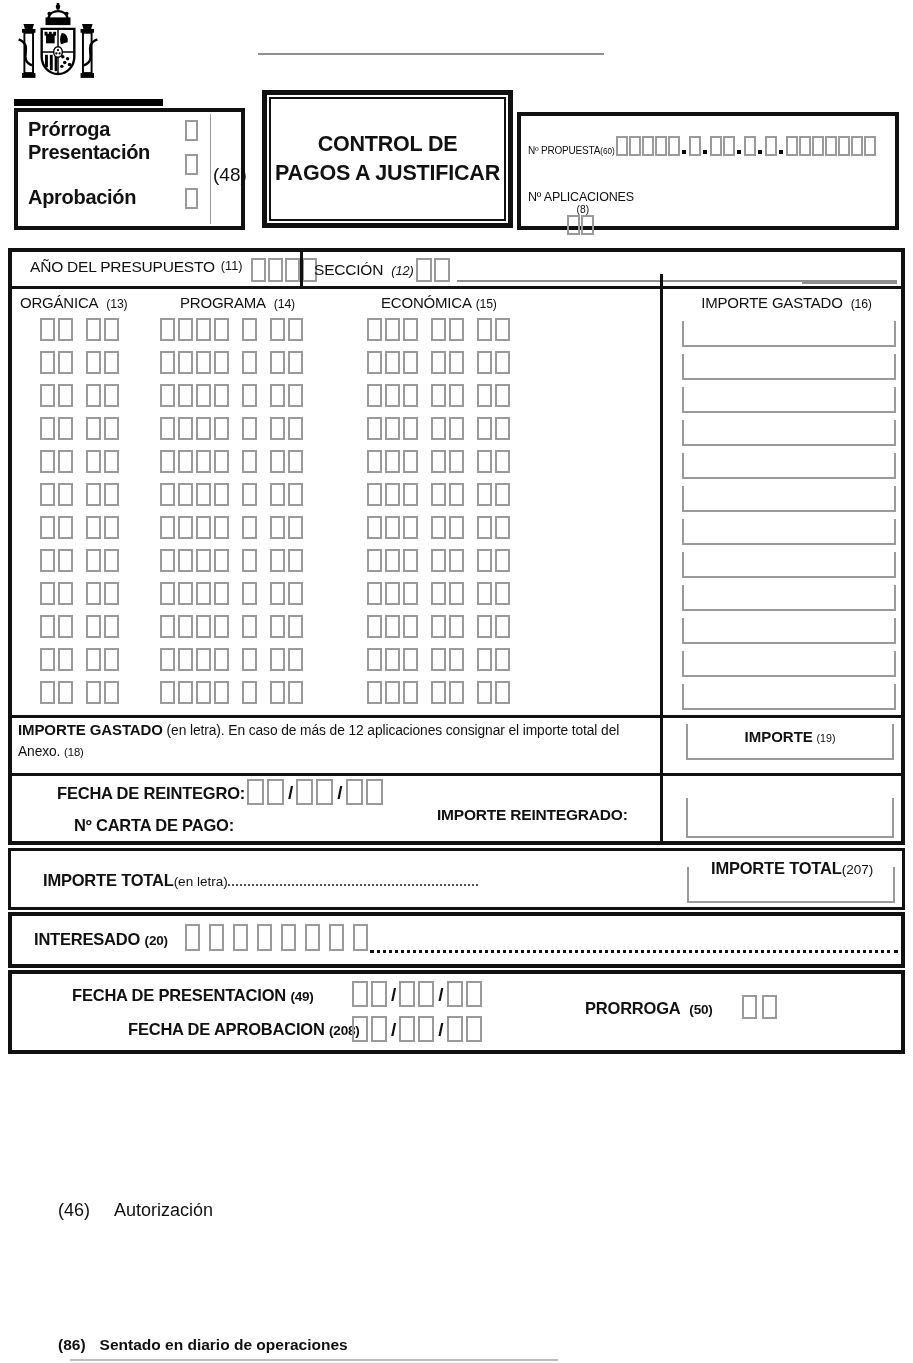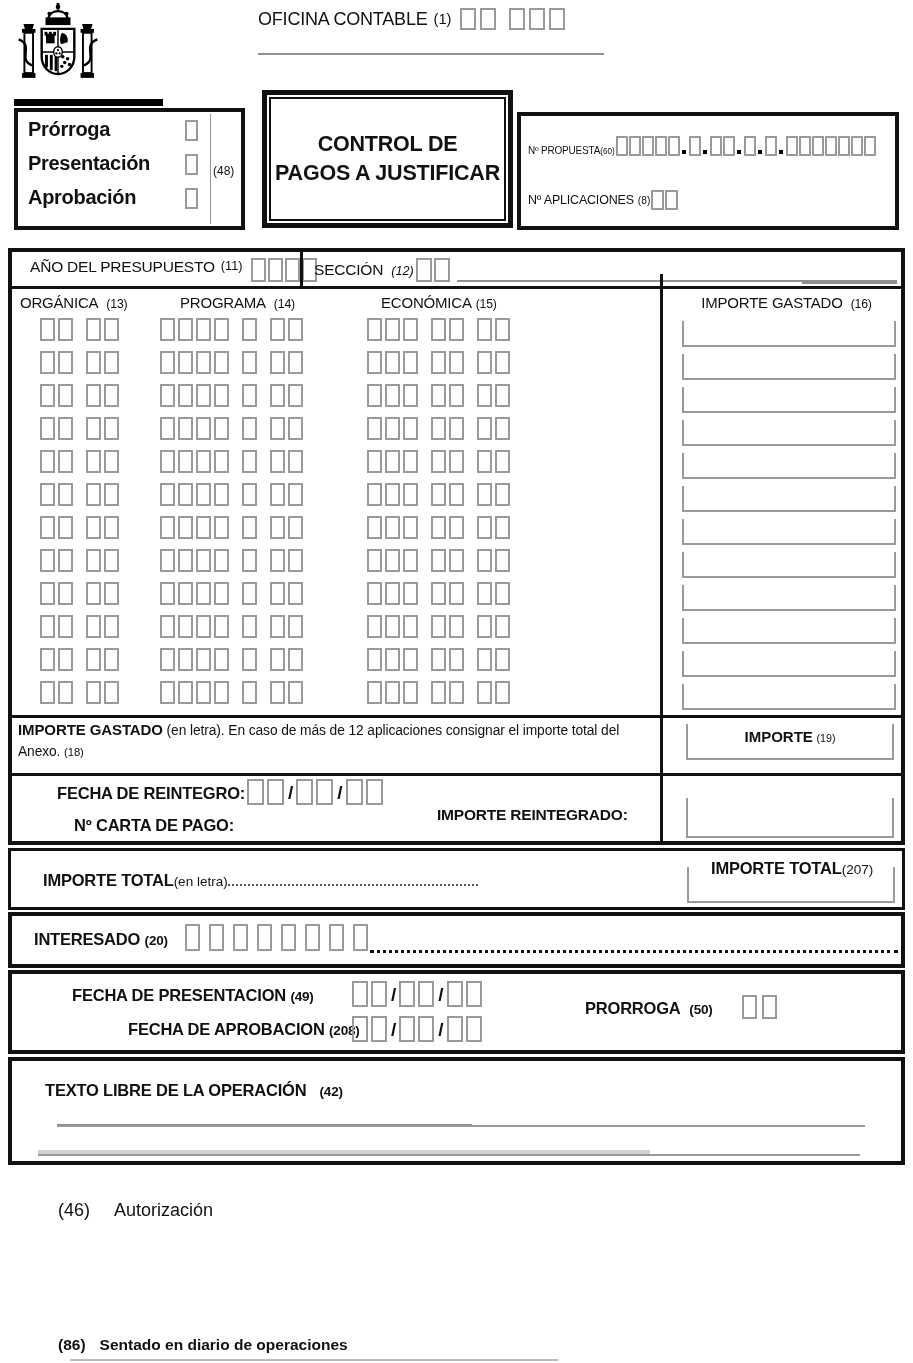--- a/index.html
+++ b/index.html
@@ -23,31 +23,31 @@
   
   #escudo-bar{left:14px;top:99px;width:149px;height:7px;background:#000;}
   #oficina-row{left:258px;top:8px;display:flex;align-items:center;font-size:18px;}
   #oficina-row .box-row{--bw:16px;--bh:22px;--bg:4px;margin-left:8px;}
   #oficina-underline{left:258px;top:53px;width:346px;height:2px;}
   
   #status-box{left:14px;top:108px;width:231px;height:122px;border:4px solid #111;box-sizing:border-box;}
   .status-item-label{position:absolute;left:10px;font-size:20px;font-weight:bold;letter-spacing:-0.3px;}
   .status-check{position:absolute;left:167px;width:13px;height:21px;border:2px solid #9a9a9a;box-sizing:border-box;}
   #status-vline{left:192px;top:2px;width:1px;height:110px;background:#999;}
-  #status-ref{left:195px;top:52px;font-size:12px;}
+  #status-ref{left:195px;top:52px;font-size:19px;}
   
   #title-box{left:262px;top:90px;width:251px;height:138px;border:5px solid #111;box-sizing:border-box;}
   #title-inner{position:absolute;left:2px;top:2px;right:2px;bottom:2px;border:2px solid #111;
                display:flex;flex-direction:column;justify-content:center;align-items:center;
                font-size:21.5px;font-weight:bold;letter-spacing:-0.2px;line-height:1.35;text-align:center;}
   
   #proposal-box{left:517px;top:112px;width:382px;height:118px;border:4px solid #111;box-sizing:border-box;}
   #propuesta-row{position:absolute;left:7px;top:20px;display:flex;align-items:flex-end;font-size:10px;white-space:nowrap;}
   #propuesta-row .box-row{--bw:12px;--bh:20px;--bg:1px;margin-left:1px;}
-  #aplicaciones-row{position:absolute;left:7px;top:74px;display:flex;align-items:center;font-size:12.5px;}
+  #aplicaciones-row{position:absolute;left:7px;top:74px;display:flex;align-items:center;font-size:12.5px;flex-direction:column;}
   #aplicaciones-row .box-row{--bw:13px;--bh:20px;--bg:1px;margin-left:1px;}
   
   #table-box{left:8px;top:248px;width:897px;height:597px;border:4px solid #111;box-sizing:border-box;}
   #anio-row{position:absolute;left:18px;top:6px;display:flex;align-items:flex-start;font-size:15.5px;}
   #anio-row .box-row{--bw:15px;--bh:24px;--bg:2px;margin-left:8px;}
   #anio-divider{left:288px;top:0;width:3px;height:34px;}
   #seccion-row{position:absolute;left:302px;top:6px;display:flex;align-items:center;font-size:15.5px;}
   #seccion-row .box-row{--bw:16px;--bh:24px;--bg:2px;margin-left:2px;}
   #anio-bottom{left:0;top:34px;width:889px;height:3px;}
   #seccion-underline{left:445px;top:28px;width:440px;height:2px;}
@@ -144,41 +144,25 @@
 
       <path d="M69 22 h11 l-1.5 5 h-8 z" fill="#000" stroke="none"></path>
       <rect x="67.5" y="27" width="14" height="4" fill="#000" stroke="none"></rect>
       <rect x="70" y="31" width="9" height="42" fill="#fff" stroke-width="2"></rect>
       <rect x="67.5" y="73" width="14" height="5" fill="#000" stroke="none"></rect>
       <path d="M85 38 C 68 45 87 58 71 65" stroke-width="2.5"></path>
     </g>
   </svg>
   <div class="abs" id="escudo-bar"></div>
 
-  <div class="abs" id="oficina-row">
-    <span class="lbl">OFICINA CONTABLE</span>
-    <span class="ref" style="margin-left:6px;">(1)</span>
-    <span class="box-row">
-        <span class="box-group">
-          <span class="cbox"></span>
-          <span class="cbox"></span>
-        </span>
-        <span class="sep-gap"></span>
-        <span class="box-group">
-          <span class="cbox"></span>
-          <span class="cbox"></span>
-          <span class="cbox"></span>
-        </span>
-      </span>
-  </div>
   <div class="abs grayline" id="oficina-underline"></div>
 
   <div class="abs" id="status-box">
     <span class="status-item-label" style="top:6px;">Prórroga</span>
-    <span class="status-item-label" style="top:40px;">Presentación</span>
+    <span class="status-item-label" style="top:29px;">Presentación</span>
     <span class="status-item-label" style="top:74px;">Aprobación</span>
     <span class="status-check" style="top:8px;"></span>
     <span class="status-check" style="top:42px;"></span>
     <span class="status-check" style="top:76px;"></span>
     <div class="abs" id="status-vline"></div>
     <span class="abs" id="status-ref">(48)</span>
   </div>
 
   <div class="abs" id="title-box">
     <div id="title-inner">
@@ -793,28 +777,20 @@
           <span class="cbox"></span>
         </span>
         <span class="sep-slash">/</span>
         <span class="box-group">
           <span class="cbox"></span>
           <span class="cbox"></span>
         </span>
       </span>
   </div>
 
-  <div class="abs" id="texto-box">
-    <span class="abs bold lbl" id="texto-label">
-      <span>TEXTO LIBRE DE LA OPERACIÓN</span>&nbsp;&nbsp; <span class="ref">(42)</span></span>
-    <div class="abs" id="texto-line1b"></div>
-    <div class="abs" id="texto-line1"></div>
-    <div class="abs" id="texto-line2b"></div>
-    <div class="abs" id="texto-line2"></div>
-  </div>
 
   <div class="abs" id="auth-row">
     <span>(46)</span>
     <span>Autorización</span>
   </div>
   <div class="abs" id="diario-row">
     <span>(86)</span>
     <span>Sentado en diario de operaciones</span>
   </div>
   <div class="abs" id="bottom-line"></div>

